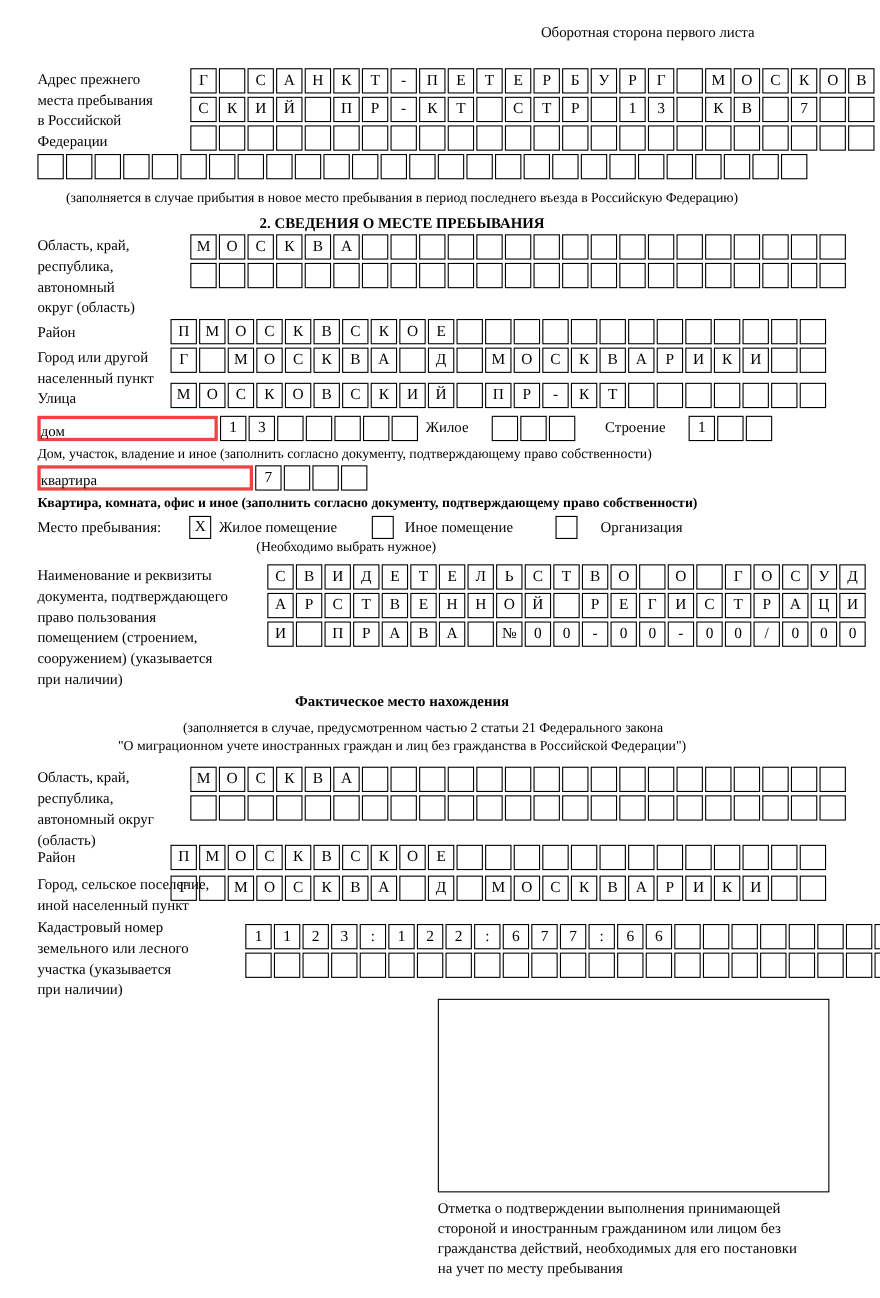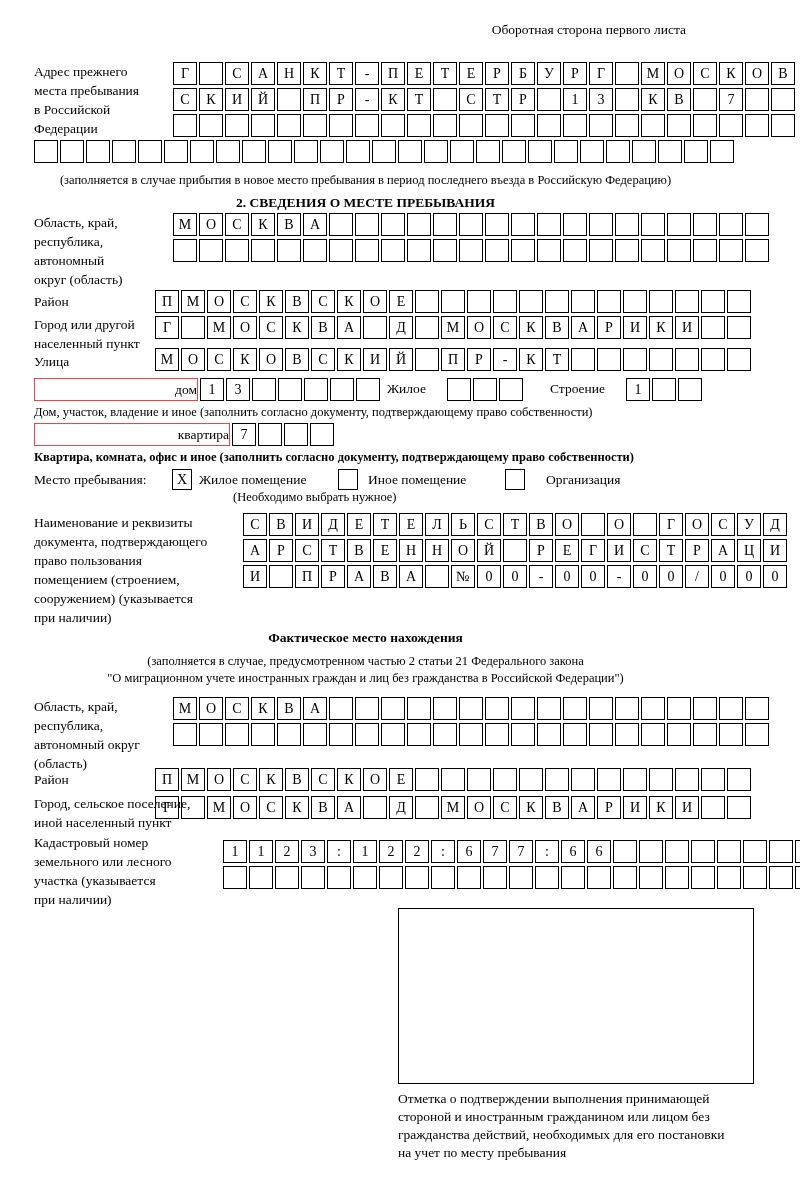--- a/index.html
+++ b/index.html
@@ -55,26 +55,26 @@
     font-size: 14px;
     line-height: 21px;
     text-align: center;
     font-family: "Liberation Serif", serif;
   }
   .cell.blank {
     color: transparent;
   }
   .boxlabel {
     position: absolute;
-    border: 1px solid #ef4444;
+    border: 3px solid #ef4444;
     box-sizing: border-box;
     height: 23px;
     font-size: 13.5px;
     line-height: 21px;
-    text-align: right;
+    text-align: left;
   }
   .chk {
     position: absolute;
     width: 20px;
     height: 21px;
     border: 1px solid #000;
     box-sizing: border-box;
     text-align: center;
     font-size: 14px;
     line-height: 19px;
@@ -473,21 +473,21 @@
       <div class="cell">-</div>
       <div class="cell">0</div>
       <div class="cell">0</div>
       <div class="cell">/</div>
       <div class="cell">0</div>
       <div class="cell">0</div>
       <div class="cell">0</div>
     </div>
 
   <div class="center-title" style="left:0; top:630px;">Фактическое место нахождения</div>
-  <div class="note" style="left:0; top:653px;">(заполняется в случае, предусмотренном частью 2 статьи 21 Федерального закона</div>
+  <div class="note" style="left:0; top:653px;padding-left:19px;">(заполняется в случае, предусмотренном частью 2 статьи 21 Федерального закона</div>
   <div class="note" style="left:0; top:670px;">"О миграционном учете иностранных граждан и лиц без гражданства в Российской Федерации")</div>
 
   <div class="lbl" style="left:34px; top:697px;">Область, край,
 республика,
 автономный округ
 (область)</div>
   <div class="row" id="al-region-0" style="left:173px; top:697px;">
       <div class="cell">М</div>
       <div class="cell">О</div>
       <div class="cell">С</div>

